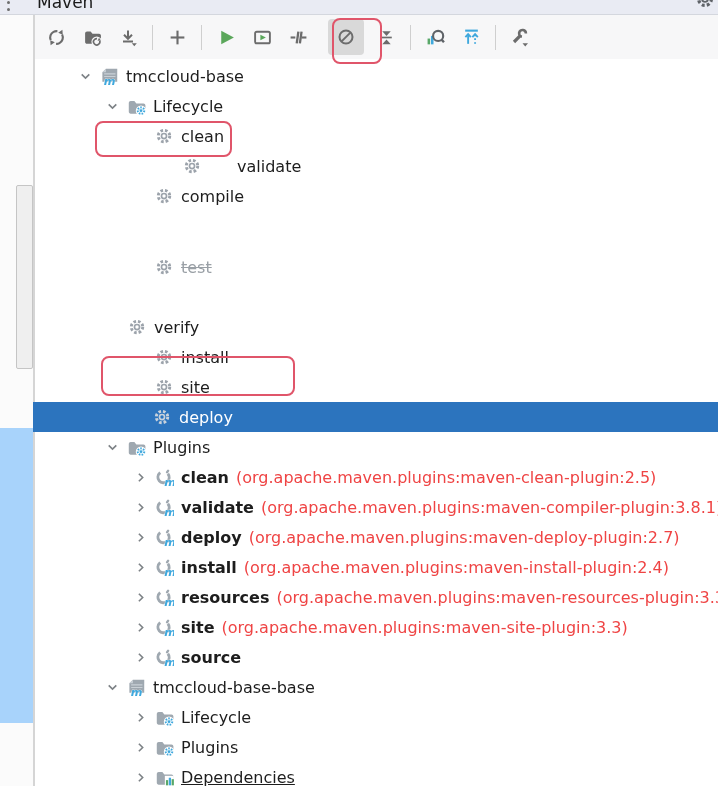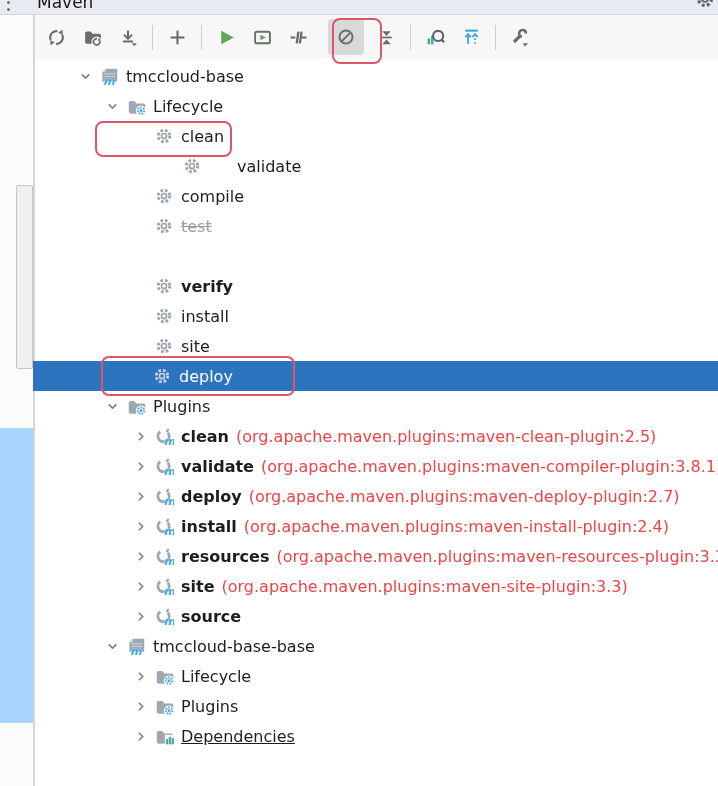--- a/index.html
+++ b/index.html
@@ -229,21 +229,21 @@
         <span class="chev-slot"></span>
         <span class="icon-slot">
           <svg width="18" height="18" viewBox="0 0 16 16">
       <circle cx="8" cy="8" r="5.1" fill="none" stroke="#9CA3AB" stroke-width="2.6" stroke-dasharray="2.3 1.75"></circle>
       <circle cx="8" cy="8" r="3" fill="#9CA3AB"></circle>
             <circle cx="8" cy="8" r="1.5" fill="#FFFFFF"></circle>
           </svg>
         </span>
         <span class="lbl">compile</span>
       </div>
-      <div class="trow" style="padding-left: 99px;">
+      <div class="trow" style="padding-left: 99px; margin-top: 41px;">
         <span class="chev-slot"></span>
         <span class="icon-slot">
           <svg width="18" height="18" viewBox="0 0 16 16">
       <circle cx="8" cy="8" r="5.1" fill="none" stroke="#9CA3AB" stroke-width="2.6" stroke-dasharray="2.3 1.75"></circle>
       <circle cx="8" cy="8" r="3" fill="#9CA3AB"></circle>
             <circle cx="8" cy="8" r="1.5" fill="#FFFFFF"></circle>
           </svg>
         </span>
         <span class="lbl struck">test</span>
       </div>
@@ -251,21 +251,21 @@
         <span class="chev-slot"></span>
         <span class="icon-slot">
           <svg width="18" height="18" viewBox="0 0 16 16">
       <circle cx="8" cy="8" r="5.1" fill="none" stroke="#9CA3AB" stroke-width="2.6" stroke-dasharray="2.3 1.75"></circle>
       <circle cx="8" cy="8" r="3" fill="#9CA3AB"></circle>
             <circle cx="8" cy="8" r="1.5" fill="#FFFFFF"></circle>
           </svg>
         </span>
         <span class="lbl">package</span>
       </div>
-      <div class="trow" style="padding-left: 99px; font-weight: bold;">
+      <div class="trow" style="padding-left: 72px;">
         <span class="chev-slot"></span>
         <span class="icon-slot">
           <svg width="18" height="18" viewBox="0 0 16 16">
       <circle cx="8" cy="8" r="5.1" fill="none" stroke="#9CA3AB" stroke-width="2.6" stroke-dasharray="2.3 1.75"></circle>
       <circle cx="8" cy="8" r="3" fill="#9CA3AB"></circle>
             <circle cx="8" cy="8" r="1.5" fill="#FFFFFF"></circle>
           </svg>
         </span>
         <span class="lbl">verify</span>
       </div>

